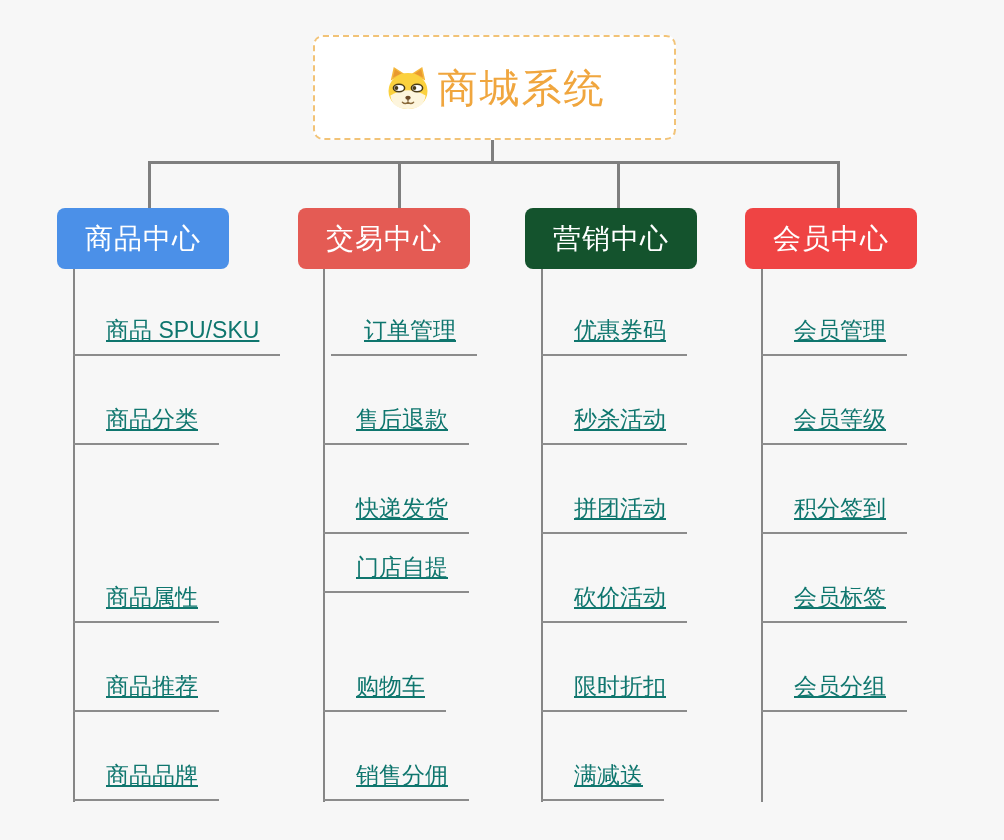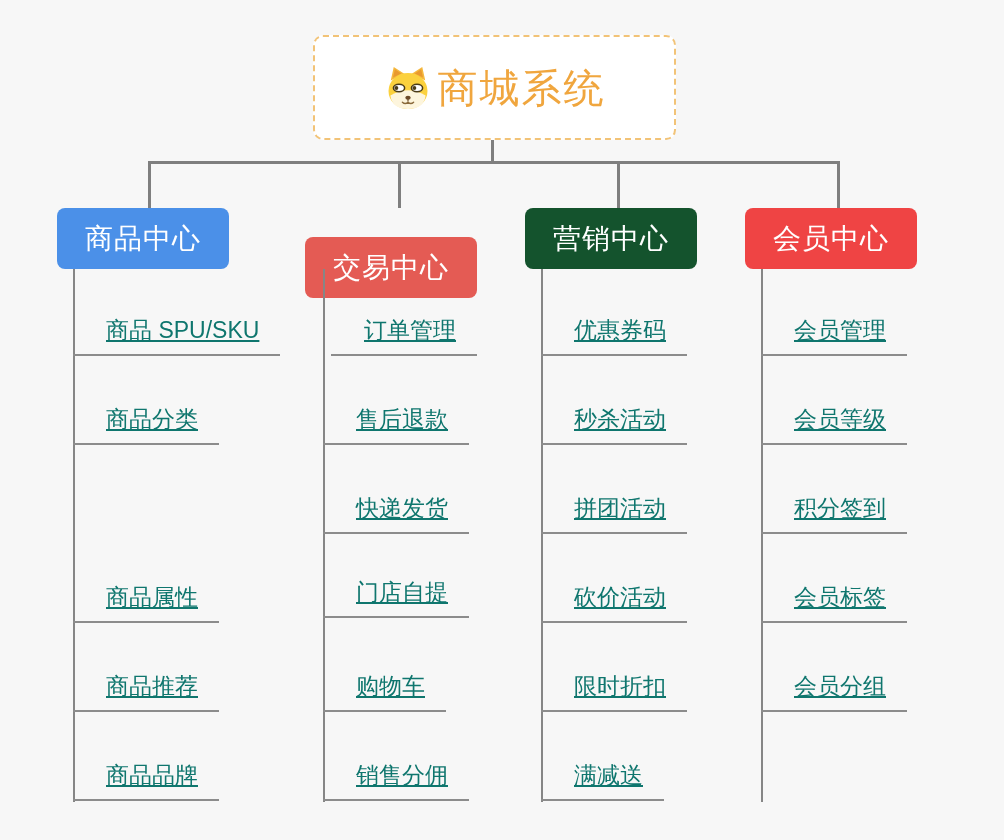--- a/index.html
+++ b/index.html
@@ -35,21 +35,21 @@
   .root-icon{display:inline-flex;width:48px;height:46px;}
 
   
   .branch-node{
     position:absolute;top:208px;width:172px;height:61px;
     border-radius:8px;color:#ffffff;font-size:28px;
     display:flex;align-items:center;justify-content:center;
     letter-spacing:1px;white-space:nowrap;
   }
   .b0{left:57px;}
-  .b1{left:305px;margin-top:29px;}
+  .b1{left:298px;}
   .b2{left:525px;}
   .b3{left:745px;}
 
   
   .trunk{position:absolute;top:269px;width:2px;height:533px;background:#868686;}
   .t0{left:73px;}
   .t1{left:323px;}
   .t2{left:541px;}
   .t3{left:761px;}
 
@@ -109,21 +109,21 @@
 
   <div class="leaf" style="left:73px;top:316px">商品 SPU/SKU</div>
   <div class="leaf" style="left:73px;top:405px">商品分类</div>
   <div class="leaf" style="left:73px;top:583px">商品属性</div>
   <div class="leaf" style="left:73px;top:672px">商品推荐</div>
   <div class="leaf" style="left:73px;top:761px">商品品牌</div>
 
   <div class="leaf" style="left:331px;top:316px">订单管理</div>
   <div class="leaf" style="left:323px;top:405px">售后退款</div>
   <div class="leaf" style="left:323px;top:494px">快递发货</div>
-  <div class="leaf" style="left:323px;top:578px">门店自提</div>
+  <div class="leaf" style="left:323px;top:553px">门店自提</div>
   <div class="leaf" style="left:323px;top:672px">购物车</div>
   <div class="leaf" style="left:323px;top:761px">销售分佣</div>
 
   <div class="leaf" style="left:541px;top:316px">优惠券码</div>
   <div class="leaf" style="left:541px;top:405px">秒杀活动</div>
   <div class="leaf" style="left:541px;top:494px">拼团活动</div>
   <div class="leaf" style="left:541px;top:583px">砍价活动</div>
   <div class="leaf" style="left:541px;top:672px">限时折扣</div>
   <div class="leaf" style="left:541px;top:761px">满减送</div>
 

